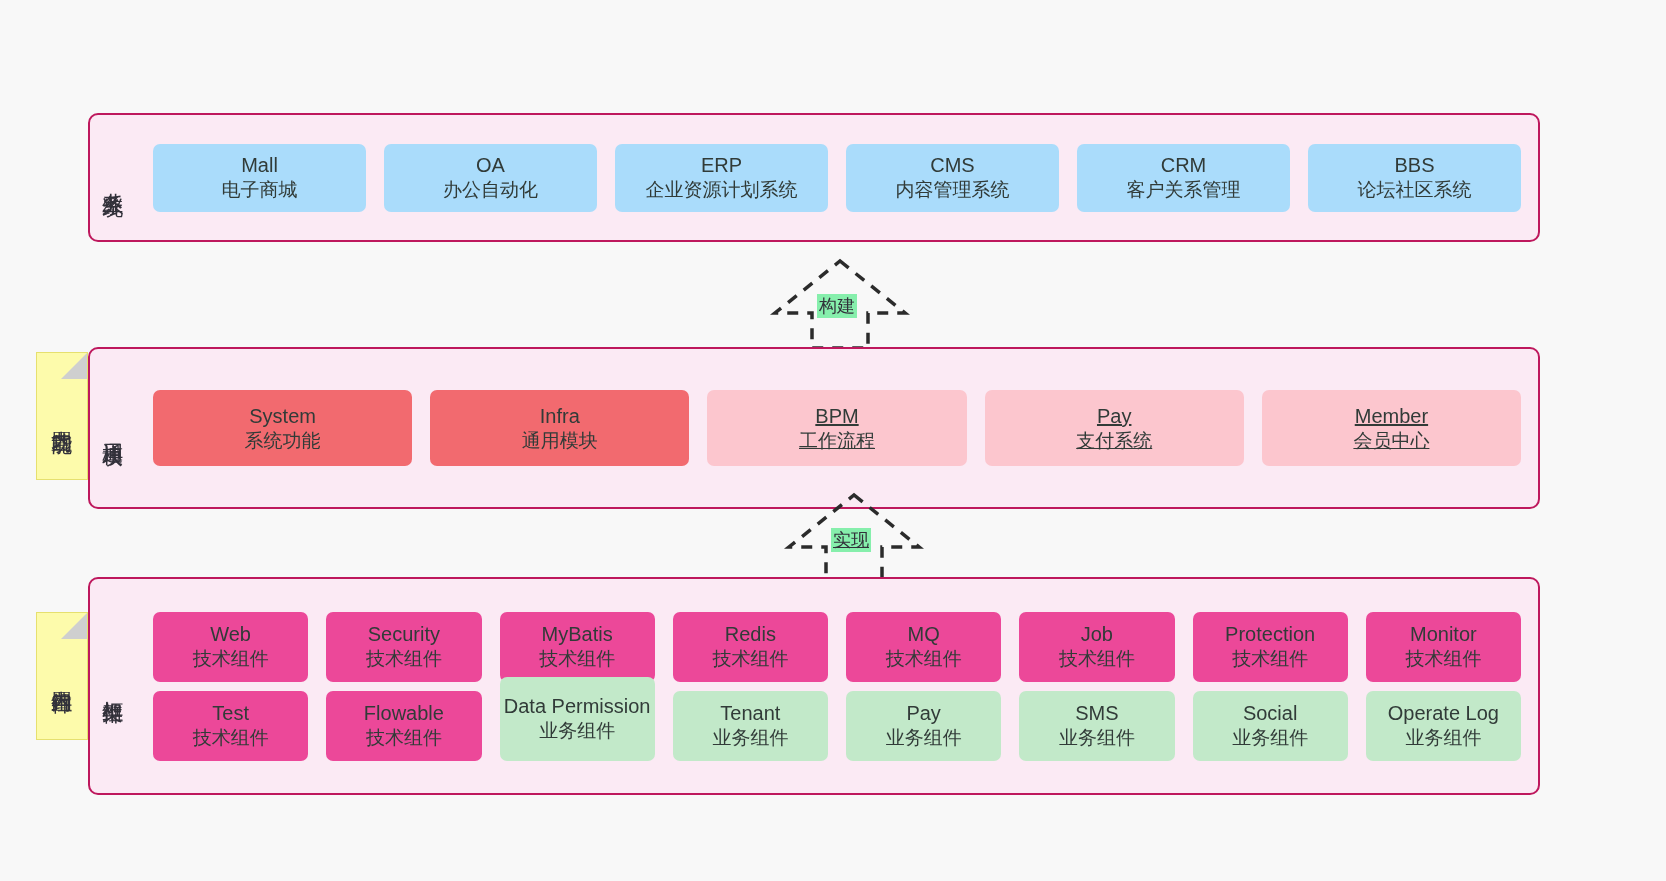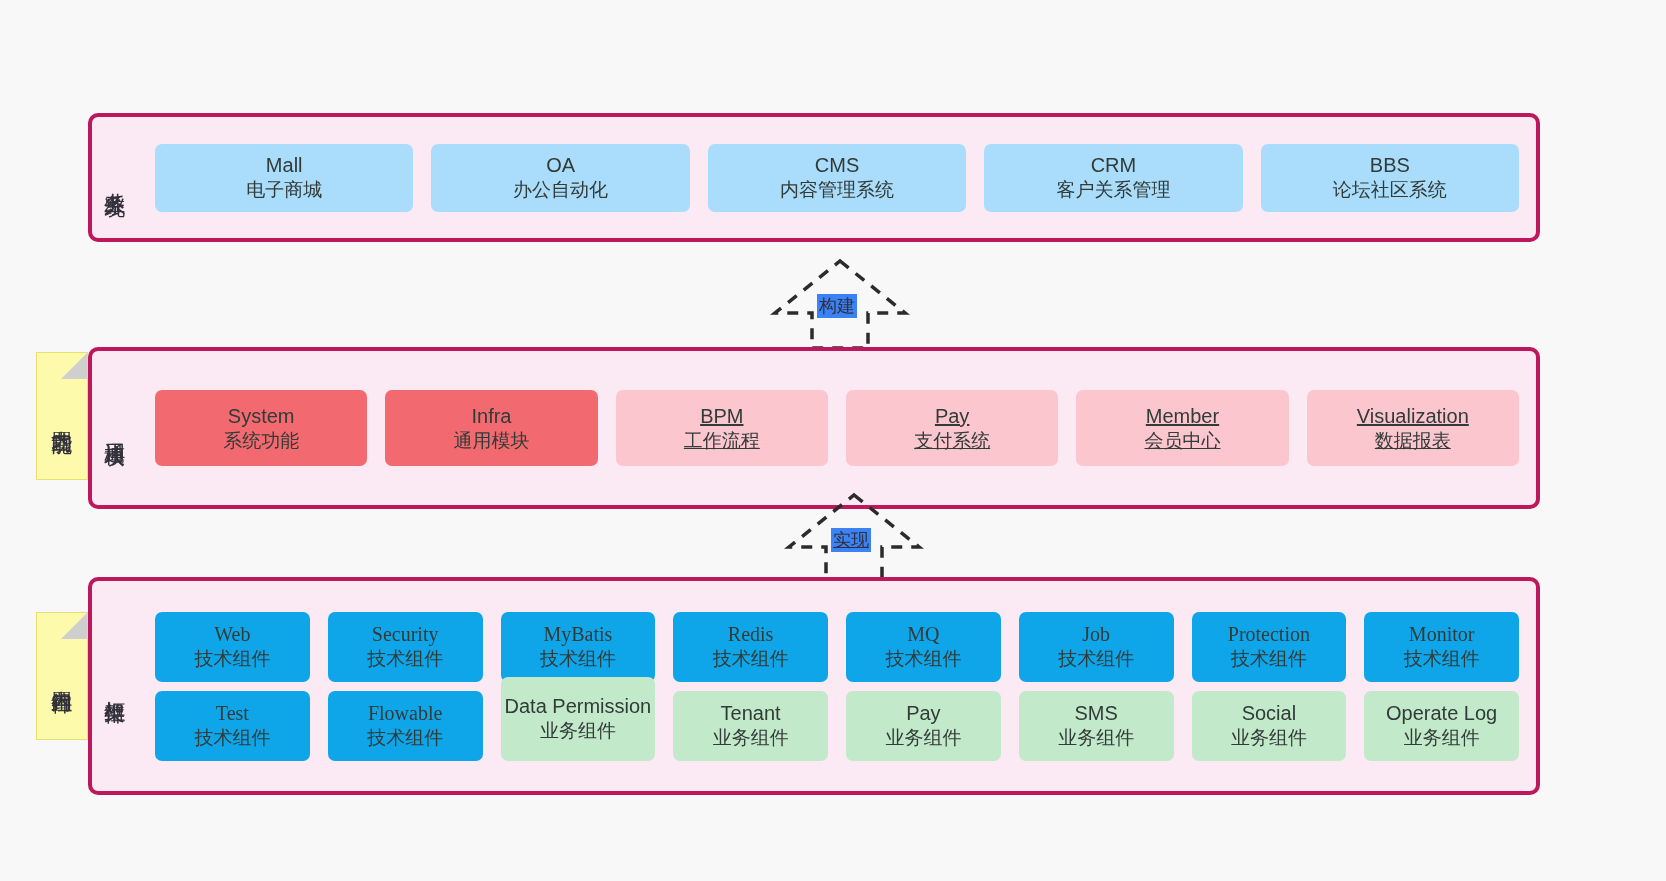--- a/index.html
+++ b/index.html
@@ -20,21 +20,21 @@
     position: absolute;
     left: 0; top: 0;
     width: 1666px;
     height: 881px;
   }
 
   
   .layer {
     position: absolute;
     background: #fbeaf4;
-    border: 4px solid #be185d;
+    border: 2px solid #be185d;
     border-radius: 10px;
     box-sizing: border-box;
     display: flex;
     align-items: stretch;
   }
   .layer-title {
     width: 46px;
     flex: 0 0 46px;
     display: flex;
     align-items: center;
@@ -77,21 +77,21 @@
     box-sizing: border-box;
     color: #313b38;
     line-height: 1.3;
   }
   .card .l1 { font-size: 20px; }
   .card .l2 { font-size: 19px; }
 
   .blue   { background: #aadcfb; }
   .red    { background: #f26a6f; }
   .pink   { background: #fcc6ce; text-decoration: underline; }
-  .green  { background: #0ea5e9; font-family: Liberation Serif, serif; }
+  .green  { background: #ec4899; }
   .lgreen { background: #c2e9c9; }
 
   
   #layer-business {
     left: 88px;  top: 113px;
     width: 1452px; height: 129px;
   }
   #layer-business .card { height: 68px; }
 
   
@@ -152,21 +152,21 @@
   .arrow {
     position: absolute;
     width: 170px;
     height: 95px;
   }
   .arrow svg { display: block; }
   .arrow-label {
     position: absolute;
     font-size: 18px;
     color: #32313a;
-    background: #3b82f6;
+    background: #86efac;
     padding: 0 2px;
     white-space: nowrap;
   }
   #arrow-build  { left: 755px; top: 256px; }
   #arrow-build .arrow-label  { left: 62px; top: 38px; }
   #arrow-impl   { left: 769px; top: 490px; }
   #arrow-impl .arrow-label   { left: 62px; top: 38px; text-decoration: underline; }
 </style>
 </head>
 <body>
@@ -184,20 +184,26 @@
         </div>
       </div>
       <div class="cell">
         <div class="card blue">
           <div class="l1">OA</div>
           <div class="l2">办公自动化</div>
         </div>
       </div>
       <div class="cell">
         <div class="card blue">
+          <div class="l1">ERP</div>
+          <div class="l2">企业资源计划系统</div>
+        </div>
+      </div>
+      <div class="cell">
+        <div class="card blue">
           <div class="l1">CMS</div>
           <div class="l2">内容管理系统</div>
         </div>
       </div>
       <div class="cell">
         <div class="card blue">
           <div class="l1">CRM</div>
           <div class="l2">客户关系管理</div>
         </div>
       </div>
@@ -245,26 +251,20 @@
           <div class="l1">Pay</div>
           <div class="l2">支付系统</div>
         </div>
       </div>
       <div class="cell">
         <div class="card pink">
           <div class="l1">Member</div>
           <div class="l2">会员中心</div>
         </div>
       </div>
-      <div class="cell">
-        <div class="card pink">
-          <div class="l1">Visualization</div>
-          <div class="l2">数据报表</div>
-        </div>
-      </div>
 
     </div>
   </div>
 
   <div class="arrow" id="arrow-impl">
     <svg width="170" height="95" viewBox="0 0 170 95" fill="none">
       <path d="M 85 5 L 150 57 L 113 57 L 113 92 L 57 92 L 57 57 L 20 57 Z" stroke="#2b2b2b" stroke-width="3.5" stroke-dasharray="11 9" fill="none" stroke-linejoin="miter"></path>
     </svg>
     <span class="arrow-label">实现</span>
   </div>

